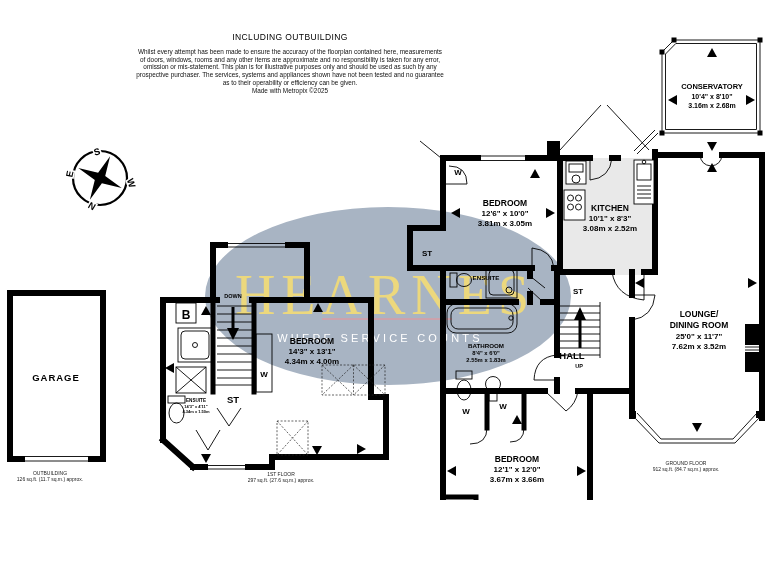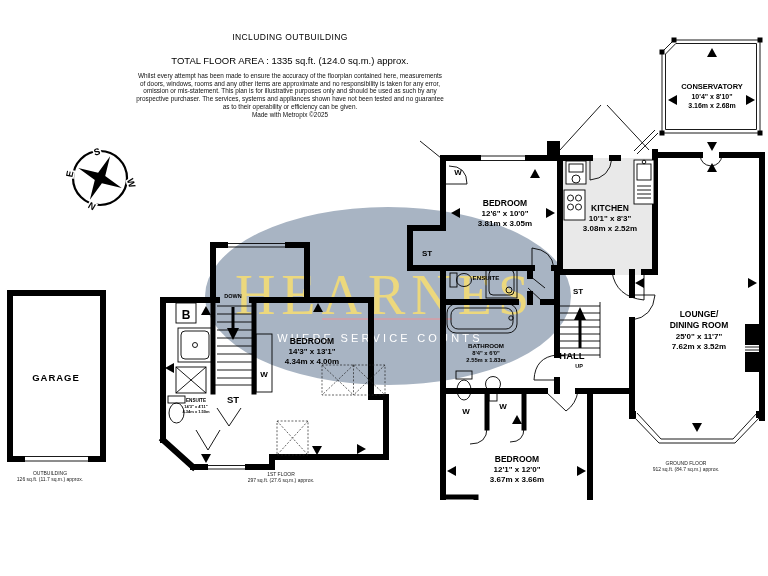--- a/index.html
+++ b/index.html
@@ -39,21 +39,20 @@
   .cmp{font-weight:bold;font-size:9.5px;text-anchor:middle;fill:#000;
        stroke:#fff;stroke-width:3px;paint-order:stroke;}
 </style>
 </head>
 <body>
 
 <div id="stage">
 
   <div class="header">
     <div class="h-inc">INCLUDING OUTBUILDING</div>
-    <div class="h-tot">TOTAL FLOOR AREA : 1335 sq.ft. (124.0 sq.m.) approx.</div>
     <div class="h-disc">
       <div>Whilst every attempt has been made to ensure the accuracy of the floorplan contained here, measurements</div>
       <div>of doors, windows, rooms and any other items are approximate and no responsibility is taken for any error,</div>
       <div>omission or mis-statement. This plan is for illustrative purposes only and should be used as such by any</div>
       <div>prospective purchaser. The services, systems and appliances shown have not been tested and no guarantee</div>
       <div>as to their operability or efficiency can be given.</div>
       <div>Made with Metropix ©2025</div>
     </div>
   </div>
 

